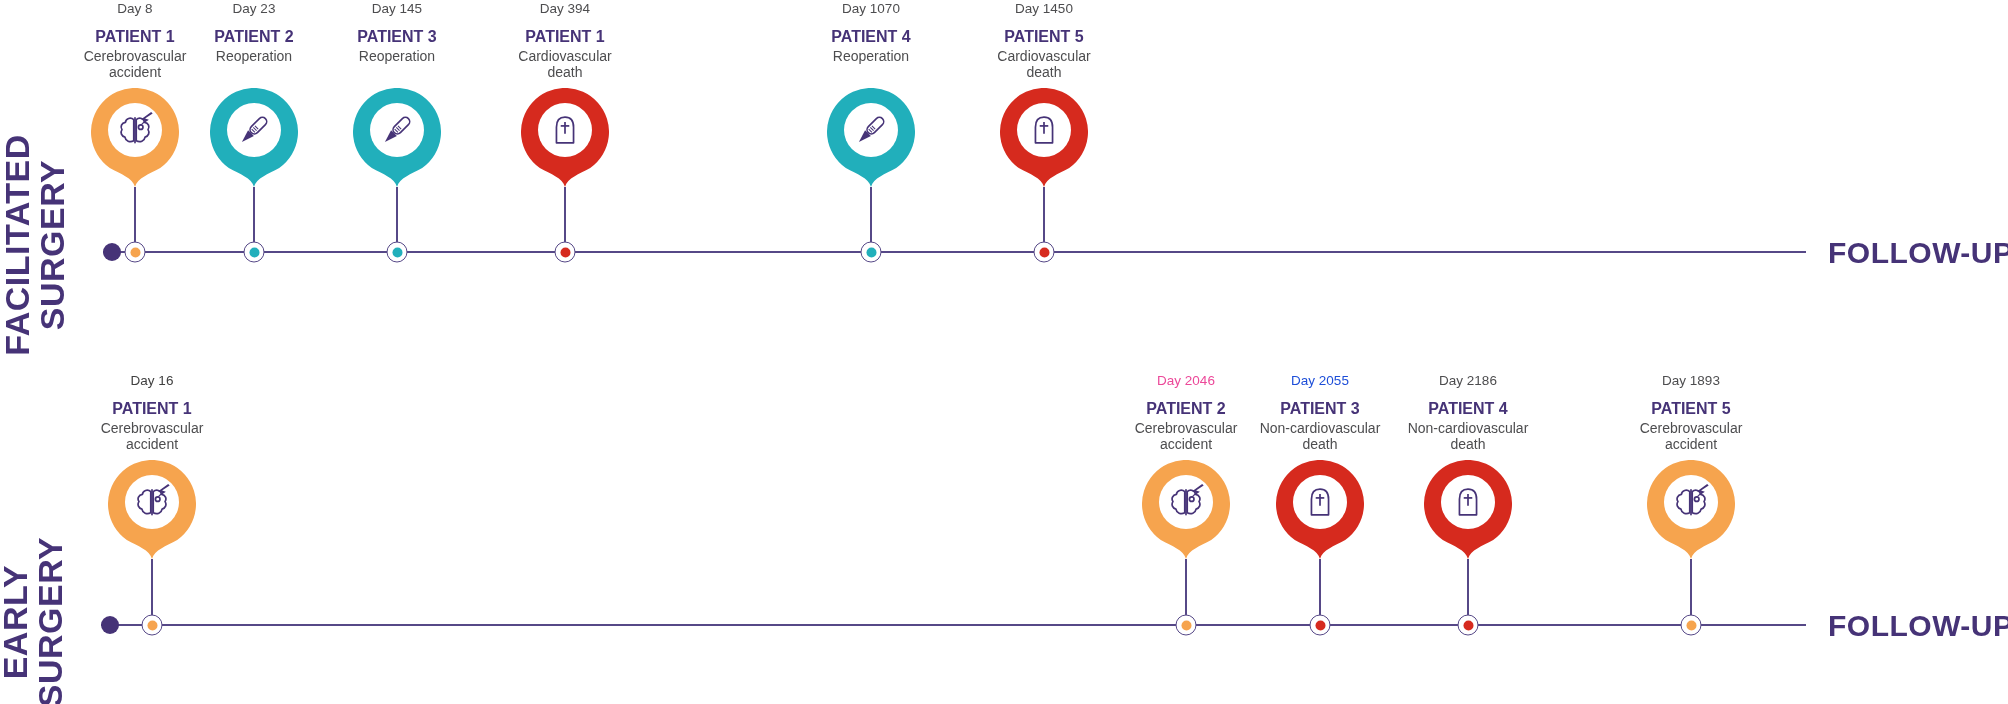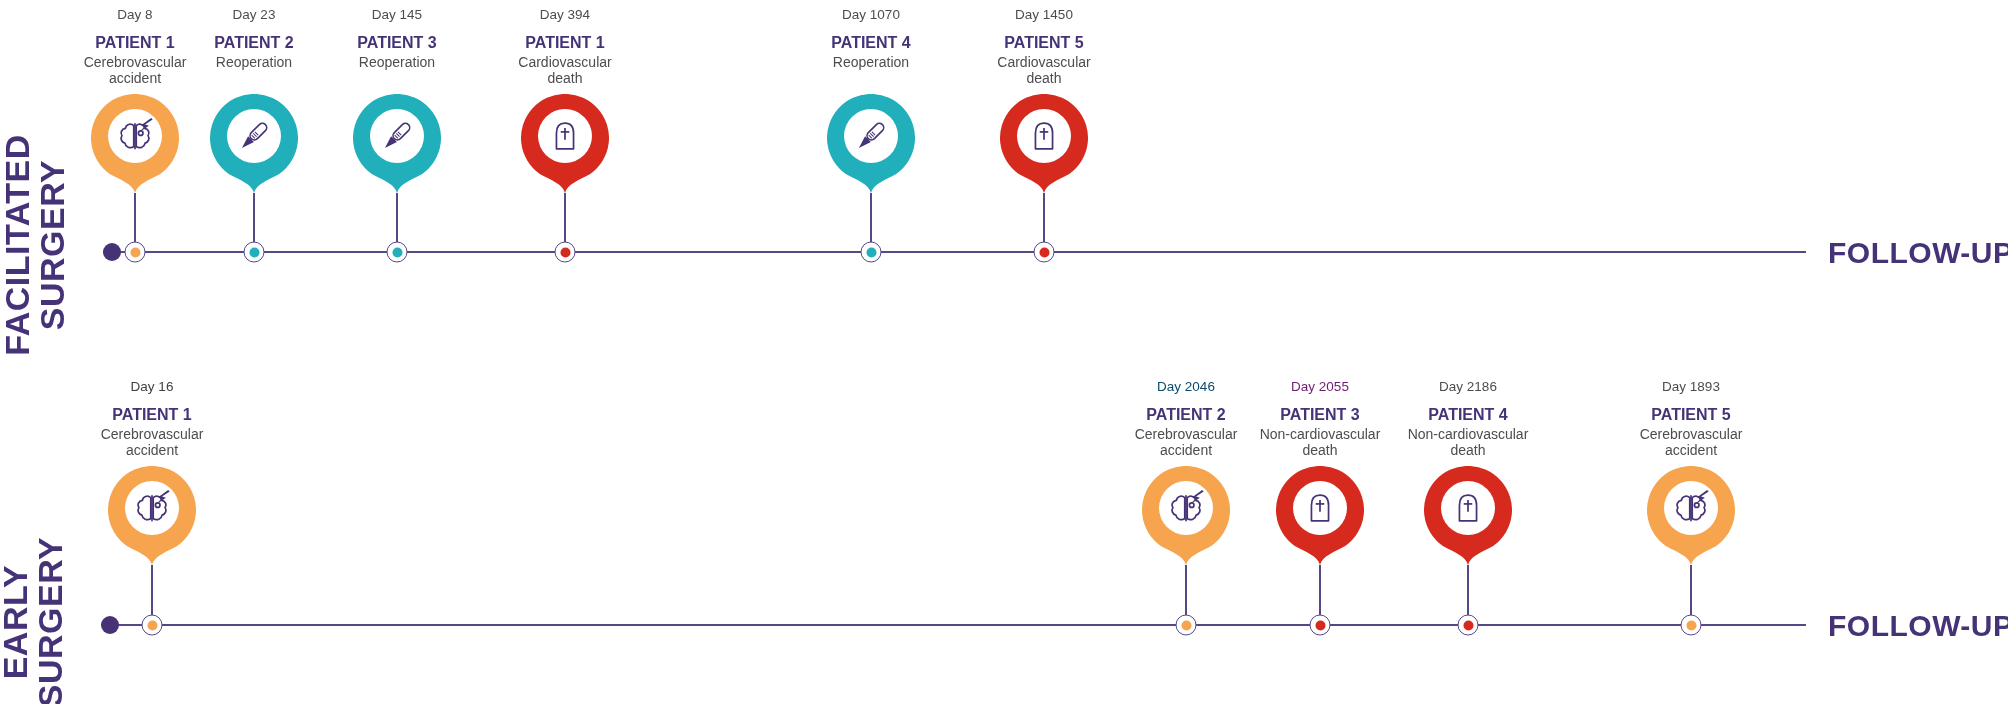--- a/index.html
+++ b/index.html
@@ -42,21 +42,21 @@
     position:absolute;
     width:170px;
     display:flex;
     flex-direction:column;
     align-items:center;
     text-align:center;
   }
   .day-label{
     font-size:13.5px;
     line-height:14px;
-    padding-top:8px;
+    padding-top:2px;
     margin-bottom:12px;
     white-space:nowrap;
   }
   .patient-label{
     font-size:16px;
     font-weight:700;
     line-height:17px;
     margin-bottom:3px;
     white-space:nowrap;
   }
@@ -254,21 +254,21 @@
     </g>
     <path d="M37 1 L26.5 8.6 L30.3 10 L23.2 17 L34.6 9.3 L30.6 8 L38.6 2.6 Z" fill="#463377"></path>
         </g>
       </svg>
       <div class="pin-stem" style="background:#564887"></div>
     </div>
     <div class="marker" style="left:152px;top:625px;border:1.6px solid #564887">
         <div class="marker-dot" style="background:#F6A44E"></div>
     </div>
     <div class="event-col" style="left:1101px;top:372px;height:253px">
-      <div class="day-label" style="color:#0c4a6e">Day 2046</div>
+      <div class="day-label" style="color:#ec4899">Day 2046</div>
       <div class="patient-label" style="color:#463377">PATIENT 2</div>
       <div class="event-label" style="color:#4D4D4F">Cerebrovascular accident</div>
       <svg class="pin-svg" width="88" height="100" viewBox="0 0 88 100">
         <path d="M44 99 C41.5 90 30 86 18.8 80 A44 44 0 1 1 69.2 80 C58 86 46.5 90 44 99 Z" fill="#F6A44E"></path>
         <circle cx="44" cy="42" r="27" fill="#fff"></circle>
         <g transform="translate(25,23) scale(0.95)">
     <g fill="none" stroke="#463377" stroke-width="1.8" stroke-linecap="round" stroke-linejoin="round">
       <path d="M18.7 9.2 C15.5 6.2 10.3 7.8 9.9 12 C5.8 12.4 4.2 16.6 6.3 19.6 C4.2 22.6 5.8 26.6 9.4 27.5 C10 31.6 14.6 33.6 18.7 31.4 Z"></path>
       <path d="M21.3 9.2 C24.5 6.2 29.7 7.8 30.1 12 C34.2 12.4 35.8 16.6 33.7 19.6 C35.8 22.6 34.2 26.6 30.6 27.5 C30 31.6 25.4 33.6 21.3 31.4 Z"></path>
       <line x1="20" y1="7.2" x2="20" y2="33.2"></line>
@@ -276,21 +276,21 @@
     </g>
     <path d="M37 1 L26.5 8.6 L30.3 10 L23.2 17 L34.6 9.3 L30.6 8 L38.6 2.6 Z" fill="#463377"></path>
         </g>
       </svg>
       <div class="pin-stem" style="background:#564887"></div>
     </div>
     <div class="marker" style="left:1186px;top:625px;border:1.6px solid #564887">
         <div class="marker-dot" style="background:#F6A44E"></div>
     </div>
     <div class="event-col" style="left:1235px;top:372px;height:253px">
-      <div class="day-label" style="color:#701a75">Day 2055</div>
+      <div class="day-label" style="color:#1d4ed8">Day 2055</div>
       <div class="patient-label" style="color:#463377">PATIENT 3</div>
       <div class="event-label" style="color:#4D4D4F">Non-cardiovascular death</div>
       <svg class="pin-svg" width="88" height="100" viewBox="0 0 88 100">
         <path d="M44 99 C41.5 90 30 86 18.8 80 A44 44 0 1 1 69.2 80 C58 86 46.5 90 44 99 Z" fill="#D62A1E"></path>
         <circle cx="44" cy="42" r="27" fill="#fff"></circle>
         <g transform="translate(25,23) scale(0.95)">
     <g fill="none" stroke="#463377" stroke-width="1.8" stroke-linejoin="round">
       <path d="M11 33.5 L11 17 Q11 6.5 20 6.5 Q29 6.5 29 17 L29 33.5 Z"></path>
       <line x1="20" y1="11.5" x2="20" y2="24"></line>
       <line x1="15.5" y1="15.7" x2="24.5" y2="15.7"></line>

